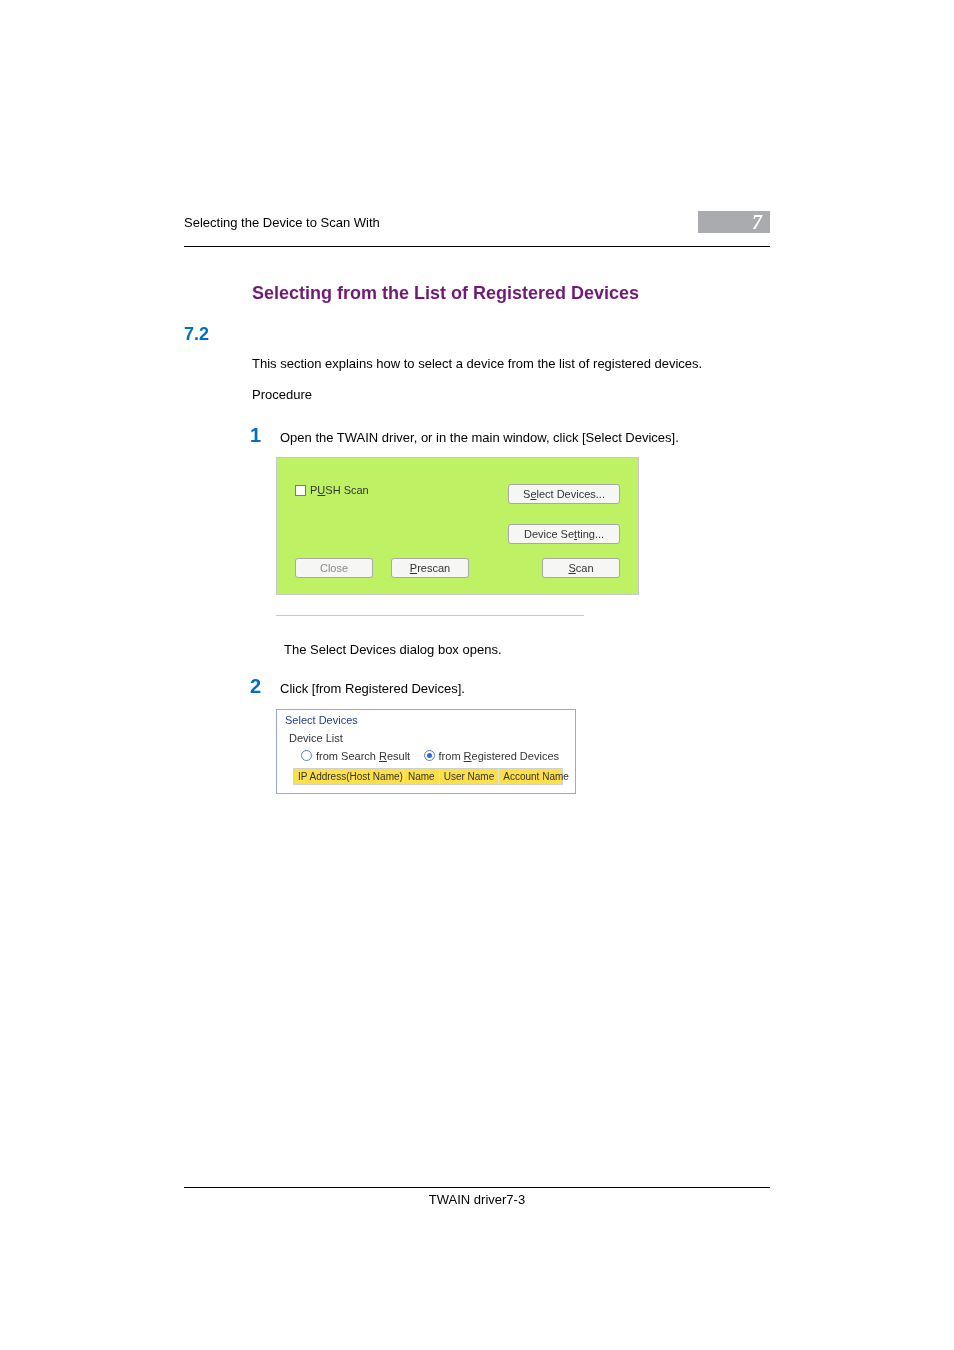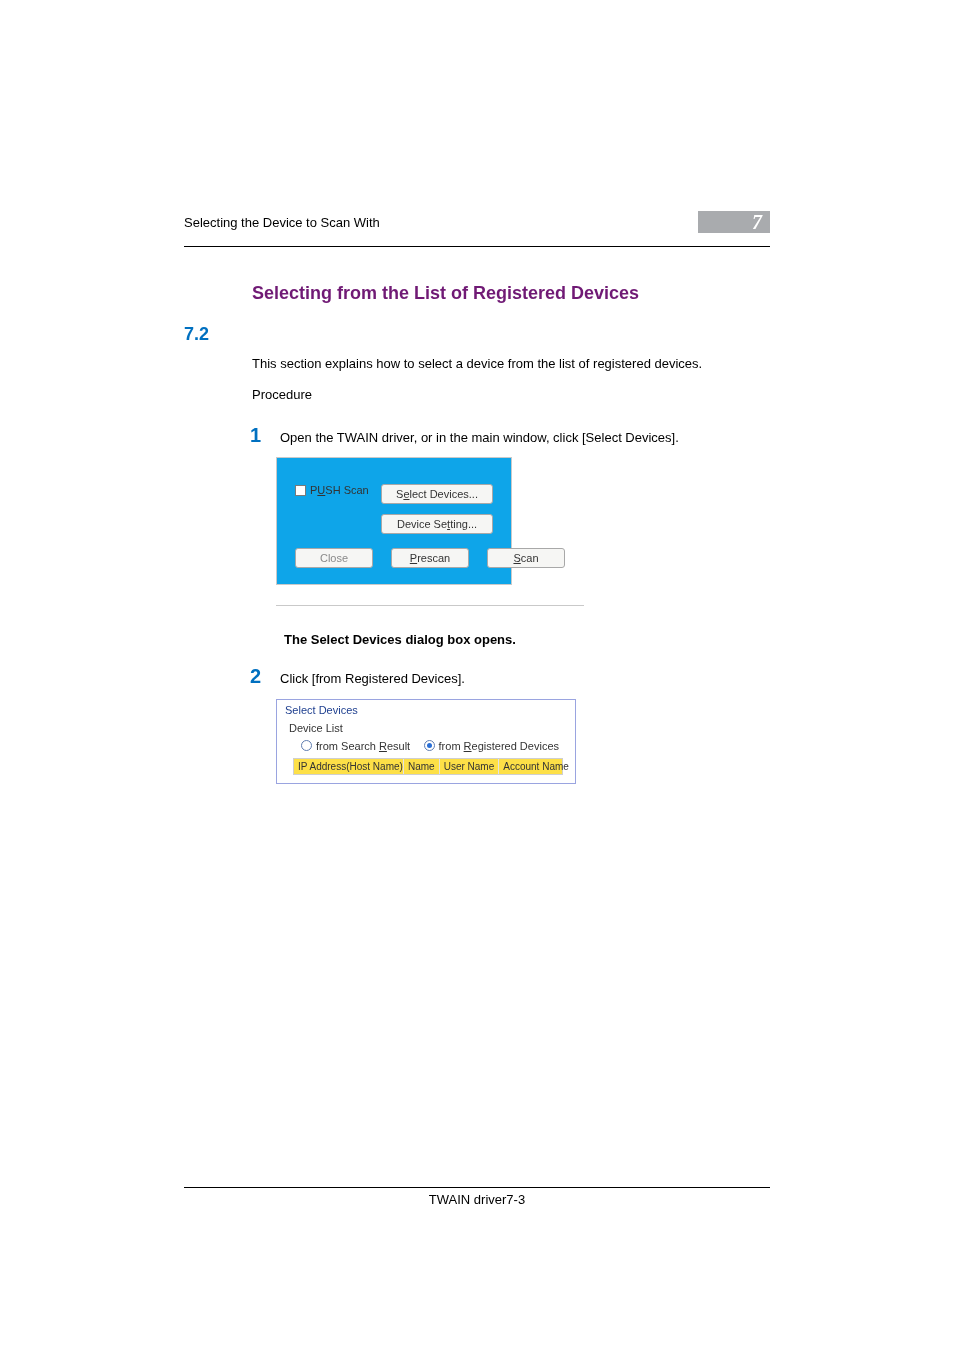--- a/index.html
+++ b/index.html
@@ -90,35 +90,35 @@
       min-width: 14px;
       margin-left: -2px;
     }
     .step-text {
       font-size: 13px;
       line-height: 1.4;
     }
     .figure-1 {
       margin-left: 92px;
       margin-top: 8px;
-      width: 236px;
+      width: 363px;
       border: 1px solid #c9c9c9;
-      background: #0ea5e9;
+      background: #bef264;
       padding: 26px 18px 16px 18px;
       font-family: Tahoma, "Segoe UI", sans-serif;
       font-size: 11px;
       color: #333;
     }
     .fig1-top {
       display: flex;
       justify-content: space-between;
       align-items: flex-start;
     }
     .fig1-left label { display:flex; align-items:center; gap:4px; cursor:default;}
-    .fig1-right { display:flex; flex-direction:column; gap:10px; align-items:flex-end;}
+    .fig1-right { display:flex; flex-direction:column; gap:20px; align-items:flex-end;}
     .fig-btn {
       background: #f6f6f4;
       border: 1px solid #a8a8a8;
       border-radius: 3px;
       min-width: 112px;
       padding: 3px 6px;
       font-family: inherit;
       font-size: 11px;
       color: #333;
       text-align: center;
@@ -138,21 +138,20 @@
       height: 1px;
       background:#c9c9c9;
       width: 308px;
       margin-left: 92px;
     }
     .after-fig-text {
       margin-left: 32px;
       font-size: 13px;
       margin-top: 26px;
       margin-bottom: 18px;
-      font-weight: bold;
     }
     .figure-2 {
       margin-left: 92px;
       margin-top: 6px;
       width: 300px;
       border: 1px solid #9aa4e0;
       background: #fff;
       font-family: Tahoma, "Segoe UI", sans-serif;
       font-size: 11px;
       color: #333;

